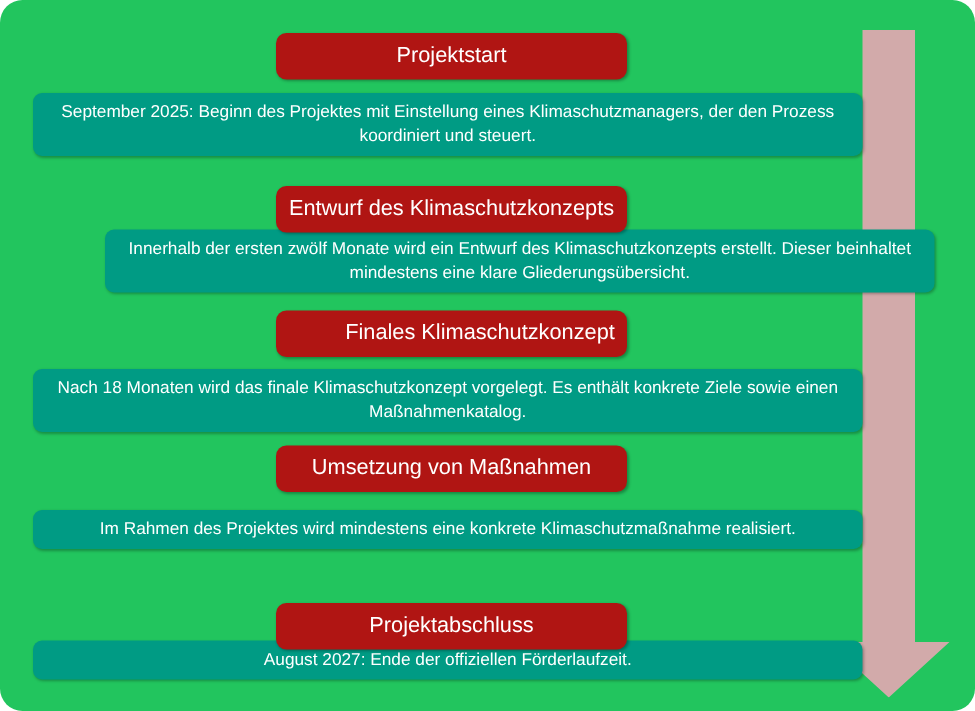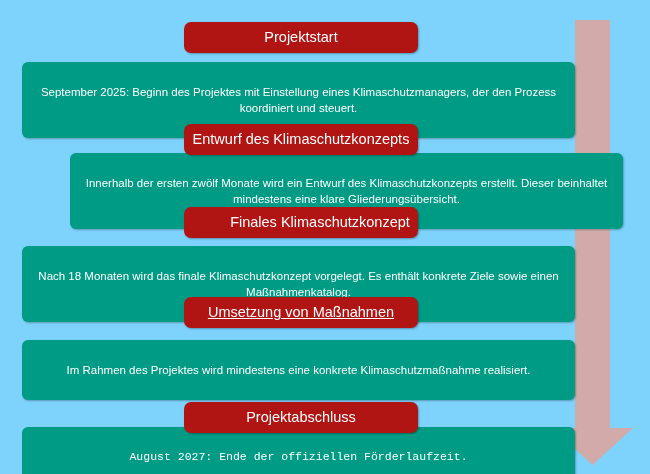--- a/index.html
+++ b/index.html
@@ -11,21 +11,22 @@
     height: 474px;
     background: #ffffff;
     font-family: "Liberation Sans", sans-serif;
     overflow: hidden;
   }
 
   #diagram {
     position: relative;
     width: 650px;
     height: 474px;
-    background: #7dd3fc;
+    background: #22c55e;
+    border-radius: 15px;
   }
 
   
   .process-arrow {
     position: absolute;
     left: 540px;
     top: 20px;
     width: 100px;
     height: 445px;
     z-index: 1;
@@ -60,45 +61,45 @@
     position: absolute;
     left: 22px;
     width: 553px;
     box-sizing: border-box;
     background: #009B84;
     color: #ffffff;
     border-radius: 6px;
     text-align: center;
     font-size: 11.5px;
     line-height: 16px;
-    padding: 22px 10px;
+    padding: 5px 10px;
     box-shadow: 1px 1px 2px rgba(0,0,0,0.28);
     z-index: 3;
   }
 
   
   #row-1 { top: 0; }
   #row-1 .phase-title { top: 22px; }
   #row-1 .phase-desc  { top: 62px; }
 
   #row-2 { top: 0; }
   #row-2 .phase-title { top: 96px; margin-top: 28px; }
   #row-2 .phase-desc  { top: 153px; margin-left: 48px; }
 
   #row-3 { top: 0; }
   #row-3 .phase-title { top: 207px; padding-left: 44px; }
   #row-3 .phase-desc  { top: 246px; text-align: center; }
 
   #row-4 { top: 0; }
-  #row-4 .phase-title { top: 297px; text-decoration: underline; }
+  #row-4 .phase-title { top: 297px; }
   #row-4 .phase-desc  { top: 340px; }
 
   #row-5 { top: 0; }
   #row-5 .phase-title { top: 384px; margin-top: 18px; }
-  #row-5 .phase-desc  { top: 427px; font-family: Liberation Mono, monospace; }
+  #row-5 .phase-desc  { top: 427px; }
 </style>
 </head>
 <body>
 
 <div id="diagram">
 
   <svg class="process-arrow" viewBox="0 0 100 445" preserveAspectRatio="none" aria-hidden="true">
     <polygon points="35,0 70,0 70,408 93,408 52.5,445 12,408 35,408" fill="#D2AAAA"></polygon>
   </svg>
 

